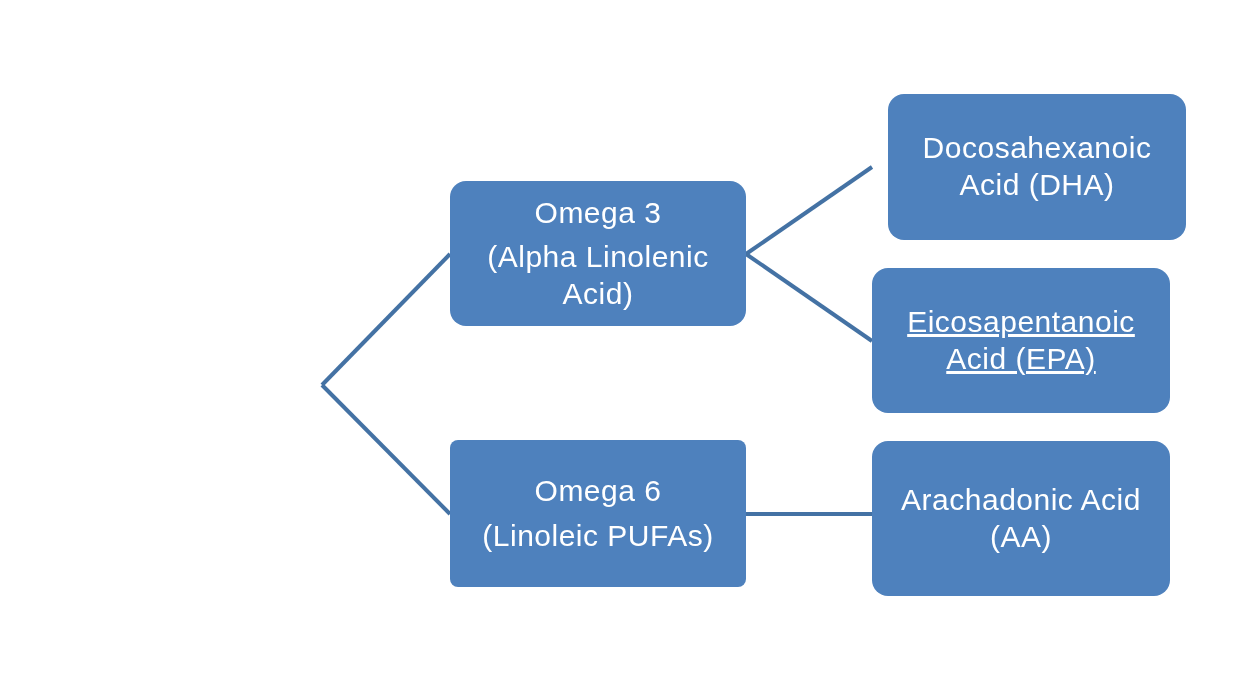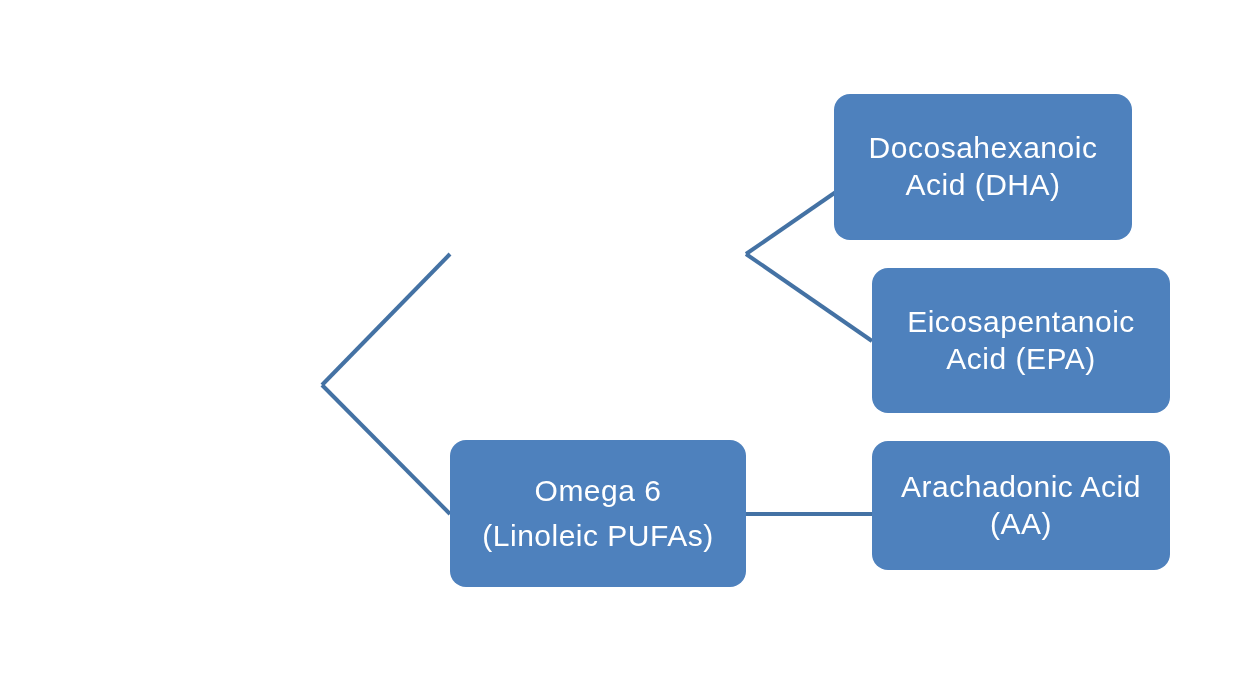--- a/index.html
+++ b/index.html
@@ -44,39 +44,43 @@
     margin-bottom: 8px;
   }
   .node-subtitle {
     font-size: 30px;
     line-height: 1.22;
     letter-spacing: 0.5px;
   }
   
   #node-pufas  { left: 26px;  top: 311px; width: 296px; height: 147px; }
   #node-omega3 { left: 450px; top: 181px; width: 296px; height: 145px; }
-  #node-omega6 { left: 450px; top: 440px; width: 296px; height: 147px; }
-  #node-dha    { left: 834px; top: 94px;  width: 298px; height: 146px; }
-  #node-epa    { left: 872px; top: 268px; width: 298px; height: 145px; }
-  #node-aa     { left: 872px; top: 441px; width: 298px; height: 129px; }
+  #node-omega6 { left: 450px; top: 440px; width: 296px; height: 147px; border-radius: 8px; }
+  #node-dha    { left: 888px; top: 94px;  width: 298px; height: 146px; }
+  #node-epa    { left: 872px; top: 268px; width: 298px; height: 145px; text-decoration: underline; }
+  #node-aa     { left: 872px; top: 441px; width: 298px; height: 155px; }
 </style>
 </head>
 <body>
 
 <div class="canvas">
 
   <svg class="connector-layer" viewBox="0 0 1252 692">
     <line x1="322" y1="385" x2="450" y2="254" stroke-width="4" stroke="#4472a4"></line>
     <line x1="322" y1="385" x2="450" y2="514" stroke-width="4" stroke="#4472a4"></line>
     <line x1="746" y1="254" x2="872" y2="167" stroke-width="4" stroke="#4472a4"></line>
     <line x1="746" y1="254" x2="872" y2="341" stroke-width="4" stroke="#4472a4"></line>
     <line x1="746" y1="514" x2="872" y2="514" stroke-width="4" stroke="#4472a4"></line>
   </svg>
 
 
+  <div class="node" id="node-omega3">
+    <div class="node-title with-sub">Omega 3</div>
+    <div class="node-subtitle">(Alpha Linolenic Acid)</div>
+  </div>
 
   <div class="node" id="node-omega6">
     <div class="node-title with-sub">Omega 6</div>
     <div class="node-subtitle">(Linoleic PUFAs)</div>
   </div>
 
   <div class="node" id="node-dha">
     <div class="node-title">Docosahexanoic Acid (DHA)</div>
   </div>
 

